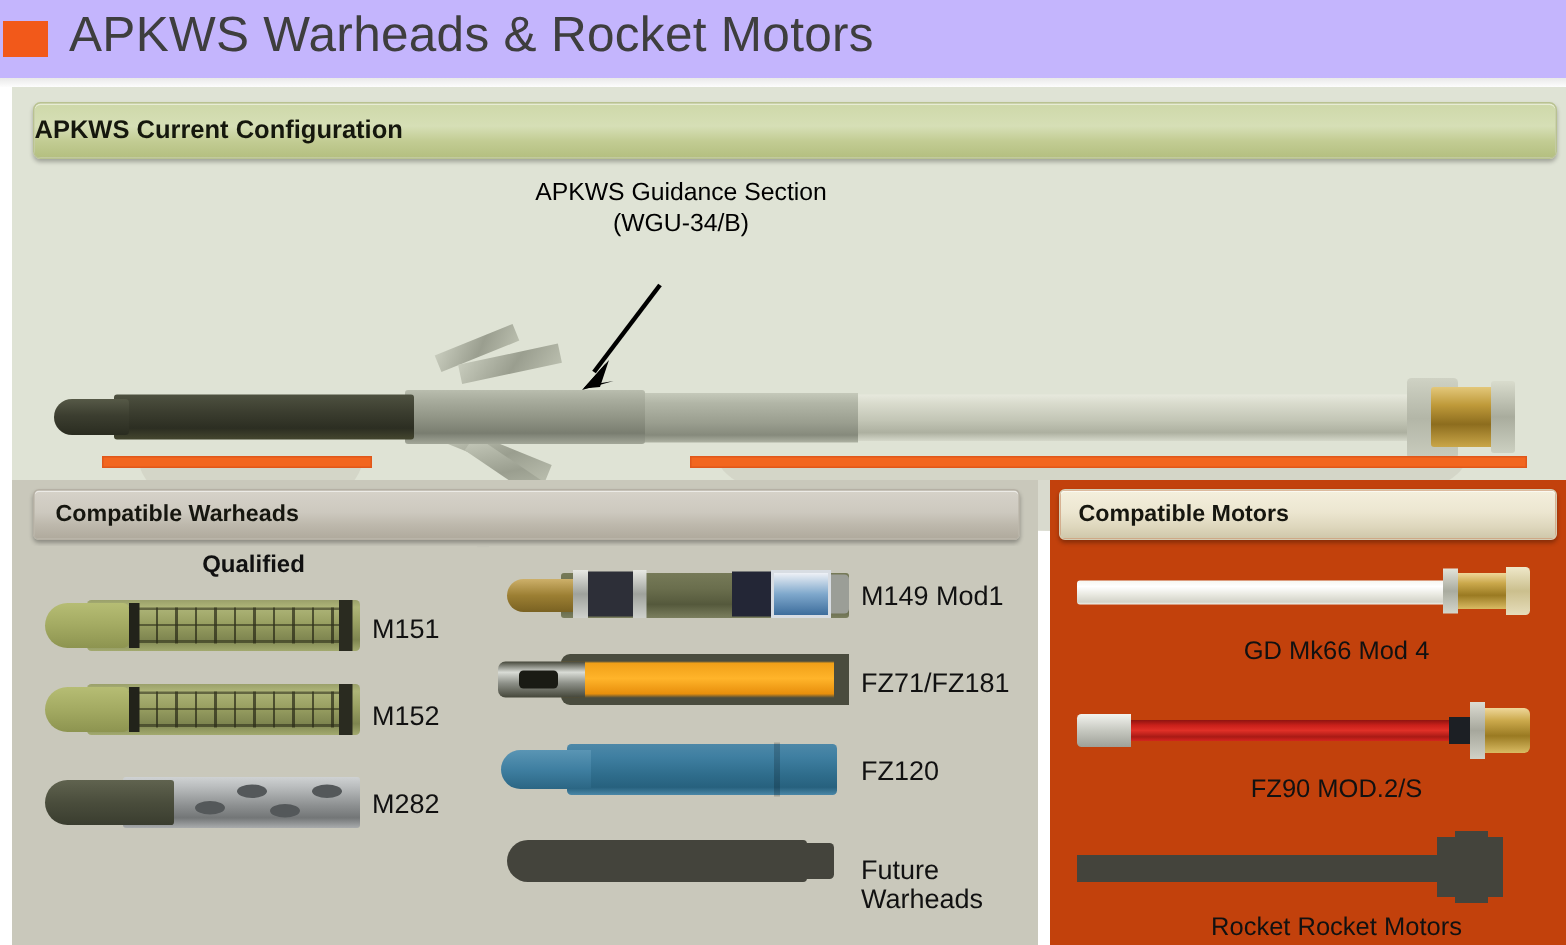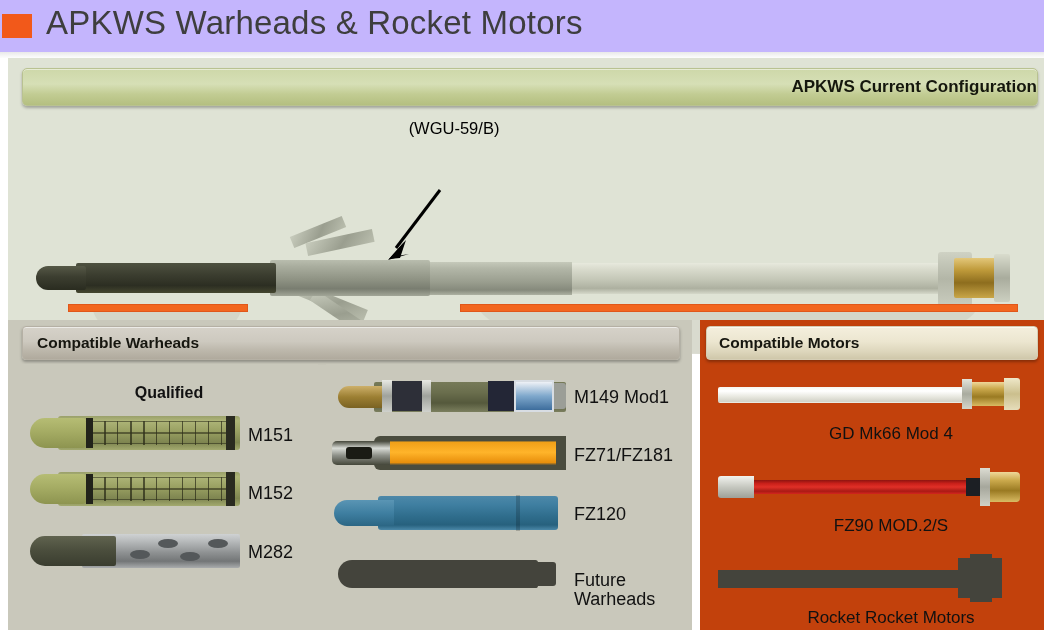--- a/index.html
+++ b/index.html
@@ -31,21 +31,21 @@
   #hero{
     position:absolute;left:8px;top:58px;width:1036px;height:262px;
     background:#dfe3d5;
   }
   #hero-banner{
     position:absolute;left:14px;top:10px;width:1014px;height:36px;
     border-radius:5px;
     background:linear-gradient(to bottom,#ced8a9 0%,#d6dfb6 42%,#c2cc93 70%,#b4bf80 100%);
     border:1px solid #b9c291;
     box-shadow:0 2px 3px rgba(0,0,0,.28), inset 0 1px 0 rgba(255,255,255,.5);
-    display:flex;align-items:center;justify-content:flex-end;
+    display:flex;align-items:center;justify-content:flex-start;
   }
   #hero-banner span{
     font-size:17px;font-weight:bold;color:#15170d;
   }
   #callout{
     position:absolute;left:316px;top:60px;width:260px;
     text-align:center;font-size:16.5px;color:#000;line-height:1.25;
   }
   .cone-shadow{
     position:absolute;background:#d2d4c6;
@@ -114,21 +114,21 @@
   }
   #wh-banner span{font-size:15.5px;font-weight:bold;color:#16160f;padding-left:14px;}
   .subcol{
     position:absolute;top:44px;height:260px;
     background:#c9c8bb;
   }
   #col-qual{left:12px;width:298px;}
   #col-demo{left:318px;width:360px;background:#c9c8bb;}
   .subhead{
     text-align:center;font-size:16px;font-weight:bold;color:#111;
-    padding-top:20px;
+    padding-top:4px;
   }
   .wrow{position:relative;display:flex;align-items:center;}
   .wlabel{font-size:18px;color:#111;line-height:1.05;}
   #mt-panel{
     position:absolute;left:700px;top:320px;width:344px;height:310px;
     background:#c2410c;
   }
   #mt-banner{
     position:absolute;left:6px;top:6px;width:330px;height:32px;
     border-radius:4px;
@@ -214,21 +214,22 @@
   <div id="title-underline"></div>
 </div>
 
 <div id="hero">
 
   <div id="hero-banner">
     <span>APKWS Current Configuration</span>
   </div>
 
   <div id="callout">
-    <div>(WGU-59/B)</div>
+    <div>APKWS Guidance Section</div>
+    <div>(WGU-34/B)</div>
   </div>
 
   <svg id="callout-arrow" viewBox="0 0 70 80">
     <line x1="60" y1="4" x2="16" y2="62" stroke="#000" stroke-width="3"></line>
     <polygon points="8,74 24,56 17,70 29,68" fill="#000"></polygon>
     <polygon points="9,73 26,54 20,72" fill="#000"></polygon>
   </svg>
 
   <div class="cone-shadow" style="left:84px;top:246px;width:150px;height:40px;"></div>
   <div class="cone-shadow" style="left:470px;top:246px;width:500px;height:50px;"></div>

